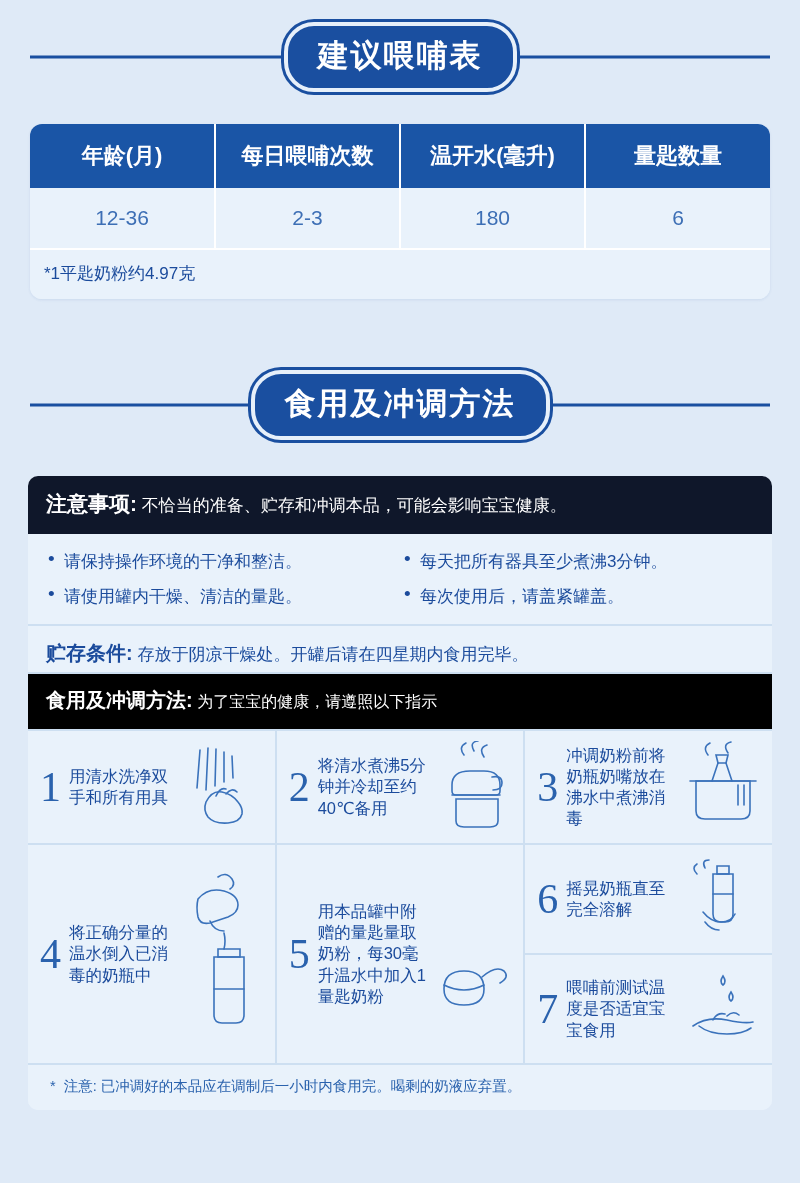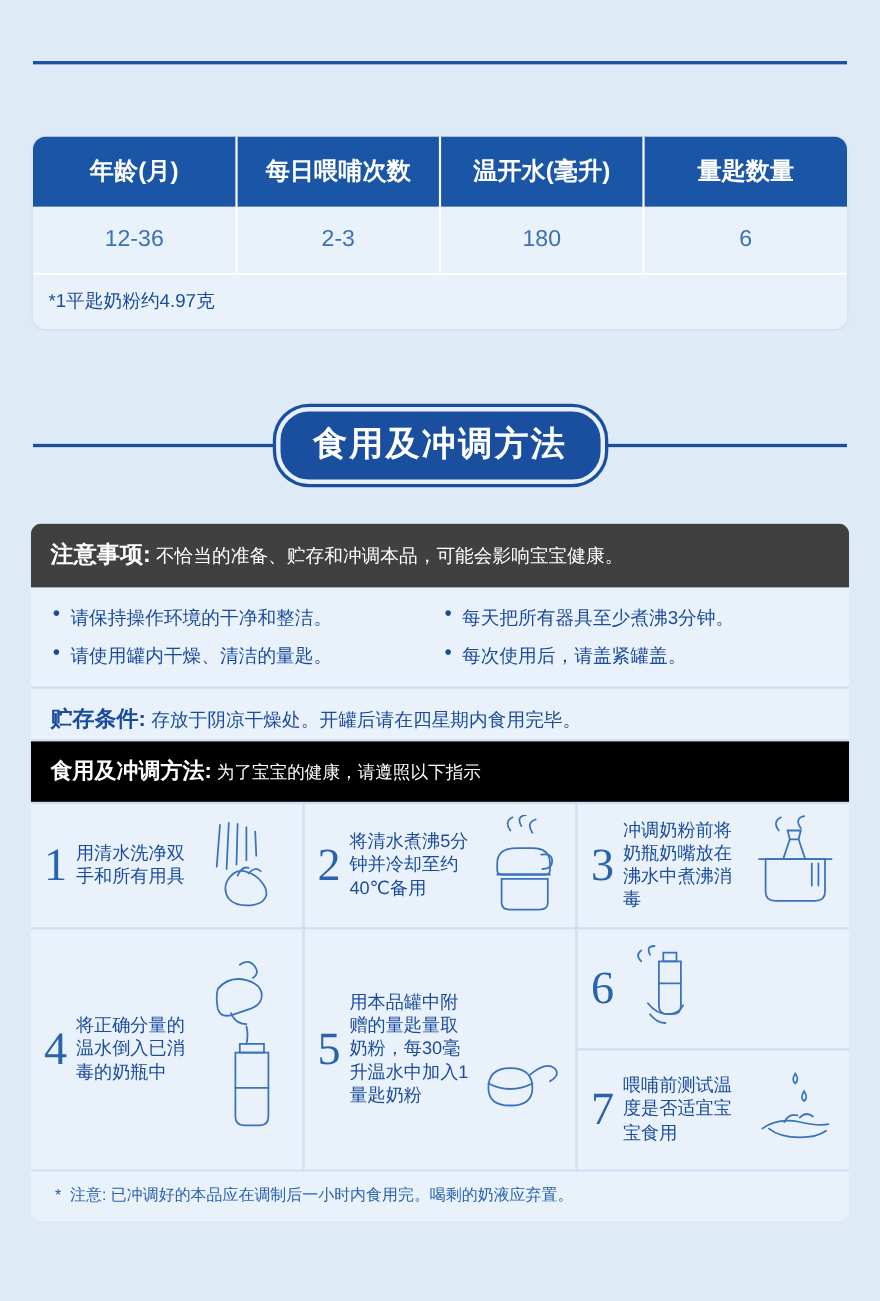--- a/index.html
+++ b/index.html
@@ -84,21 +84,21 @@
   
   .instr {
     position: absolute;
     top: 476px; left: 28px;
     width: 744px;
     background: #e9f2fb;
     border-radius: 10px;
     overflow: hidden;
   }
   .instr-head {
-    background: #404040;
+    background: #0f172a;
     color: #fff;
     padding: 14px 18px 16px;
     font-size: 17px;
   }
   .instr-head .lead { font-size: 21px; font-weight: bold; }
   .bullets {
     display: flex;
     padding: 10px 16px 10px 16px;
     gap: 0;
     border-bottom: 2px solid #cddff1;
@@ -174,20 +174,21 @@
     padding: 12px 0 14px 22px;
     border-top: 2px solid #cddff1;
   }
   .footnote .star { margin-right: 4px; }
 </style>
 </head>
 <body>
 
 <div class="title-wrap" style="position:absolute; top:28px; left:0; width:800px; height:58px;">
   <div class="title-line"></div>
+  <div class="title-pill">建议喂哺表</div>
 </div>
 
 <div class="feed-block">
   <table class="feed">
     <thead>
       <tr>
         <th>年龄(月)</th>
         <th>每日喂哺次数</th>
         <th>温开水(毫升)</th>
         <th>量匙数量</th>
@@ -315,20 +316,21 @@
             <path d="M12 116 q20 10 40 0"></path>
             <path d="M50 108 q14 -12 22 -6 q6 6 -4 12"></path>
           </g>
         </svg>
       </div>
     </div>
 
     <div style="display:grid; grid-template-rows: 1fr 1fr; gap:2px; background:#cddff1;">
       <div class="cell">
         <div class="num">6</div>
+        <div class="txt">摇晃奶瓶直至完全溶解</div>
         <div class="art">
           <svg width="78" height="86" viewBox="0 0 78 86">
             <g stroke="#3a72bb" stroke-width="1.6" fill="none" stroke-linecap="round">
               <path d="M14 18 q-6 -6 0 -10 M22 12 q-4 -8 4 -8"></path>
               <path d="M30 18 h20 v40 q0 8 -8 8 h-4 q-8 0 -8 -8z"></path>
               <path d="M34 10 h12 v8 h-12z"></path>
               <path d="M30 38 h20"></path>
               <path d="M20 56 q8 10 18 10 q10 0 14 -8"></path>
               <path d="M22 66 q6 8 14 8"></path>
             </g>

